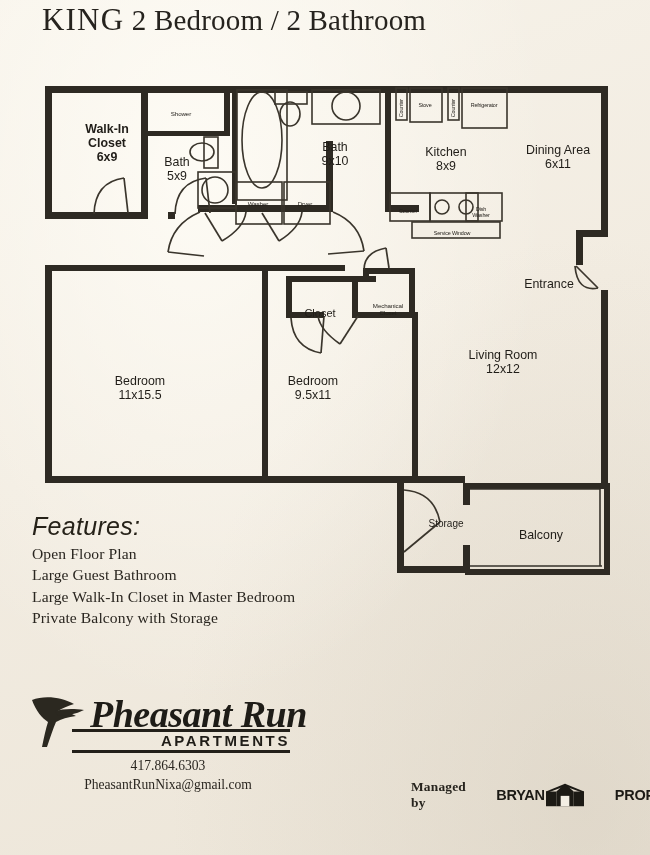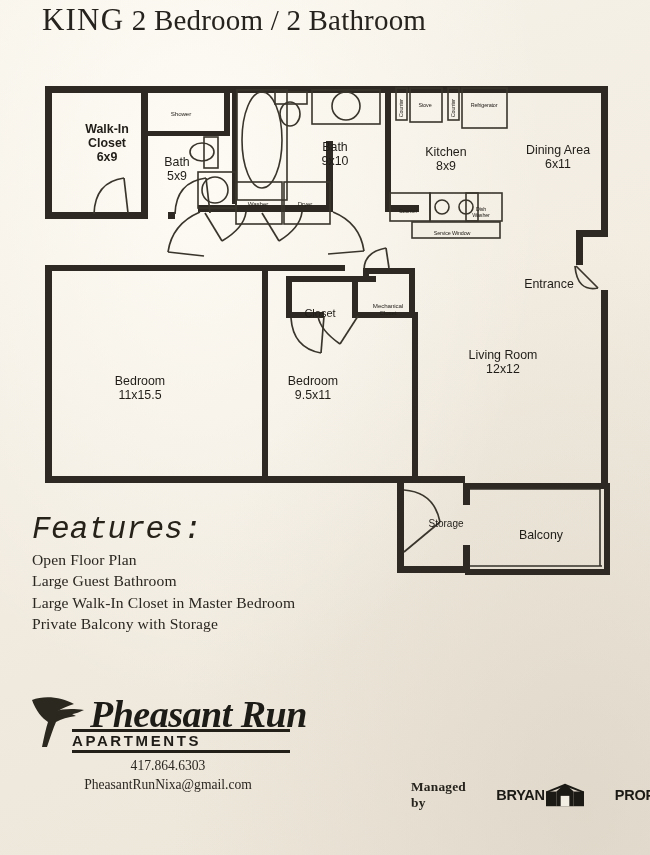--- a/index.html
+++ b/index.html
@@ -41,40 +41,40 @@
     white-space:pre-line;
     pointer-events:none;
   }
   .lbl.r{font-size:12.4px;}
   .lbl.m{font-size:11px;}
   .lbl.s{font-size:6.2px;letter-spacing:-.1px;}
   .lbl.xs{font-size:5.4px;letter-spacing:-.15px;}
   
   .feat{position:absolute;left:32px;top:512px;}
   .feat-h{
-    font-family:Liberation Mono, monospace;
-    font-style:italic;font-size:31px;color:#262219;letter-spacing:.3px;
+    font-family:Liberation Sans, sans-serif;
+    font-style:italic;font-size:25px;color:#262219;letter-spacing:.3px;
   }
   .feat-li{
     font-family:"Liberation Serif",serif;
     font-size:15.6px;color:#2a2620;margin-top:3.5px;letter-spacing:.1px;
   }
   
   .brand{position:absolute;left:28px;top:688px;width:300px;}
   .brand-row{position:relative;height:60px;}
   .brand-bird{position:absolute;left:0;top:3px;width:62px;height:56px;}
   .brand-name{
     position:absolute;left:62px;top:4px;
     font-family:"Liberation Serif",serif;
     font-style:italic;font-weight:bold;font-size:38px;
     color:#1e1c17;letter-spacing:-.5px;
   }
   .brand-rule{position:absolute;left:44px;width:218px;height:2.5px;background:#23201a;}
   .brand-apts{
-    position:absolute;left:44px;width:218px;text-align:left;
+    position:absolute;left:44px;width:218px;text-align:right;
     font-family:"Liberation Sans",sans-serif;
     font-weight:bold;font-size:15px;letter-spacing:2.6px;color:#201d18;
   }
   .brand-contact{
     margin-top:8px;text-align:center;width:280px;
     font-family:"Liberation Serif",serif;font-size:13.6px;color:#2a2620;line-height:1.42;
   }
   
   .mgd{position:absolute;left:411px;top:779px;display:flex;align-items:center;}
   .mgd-by{

